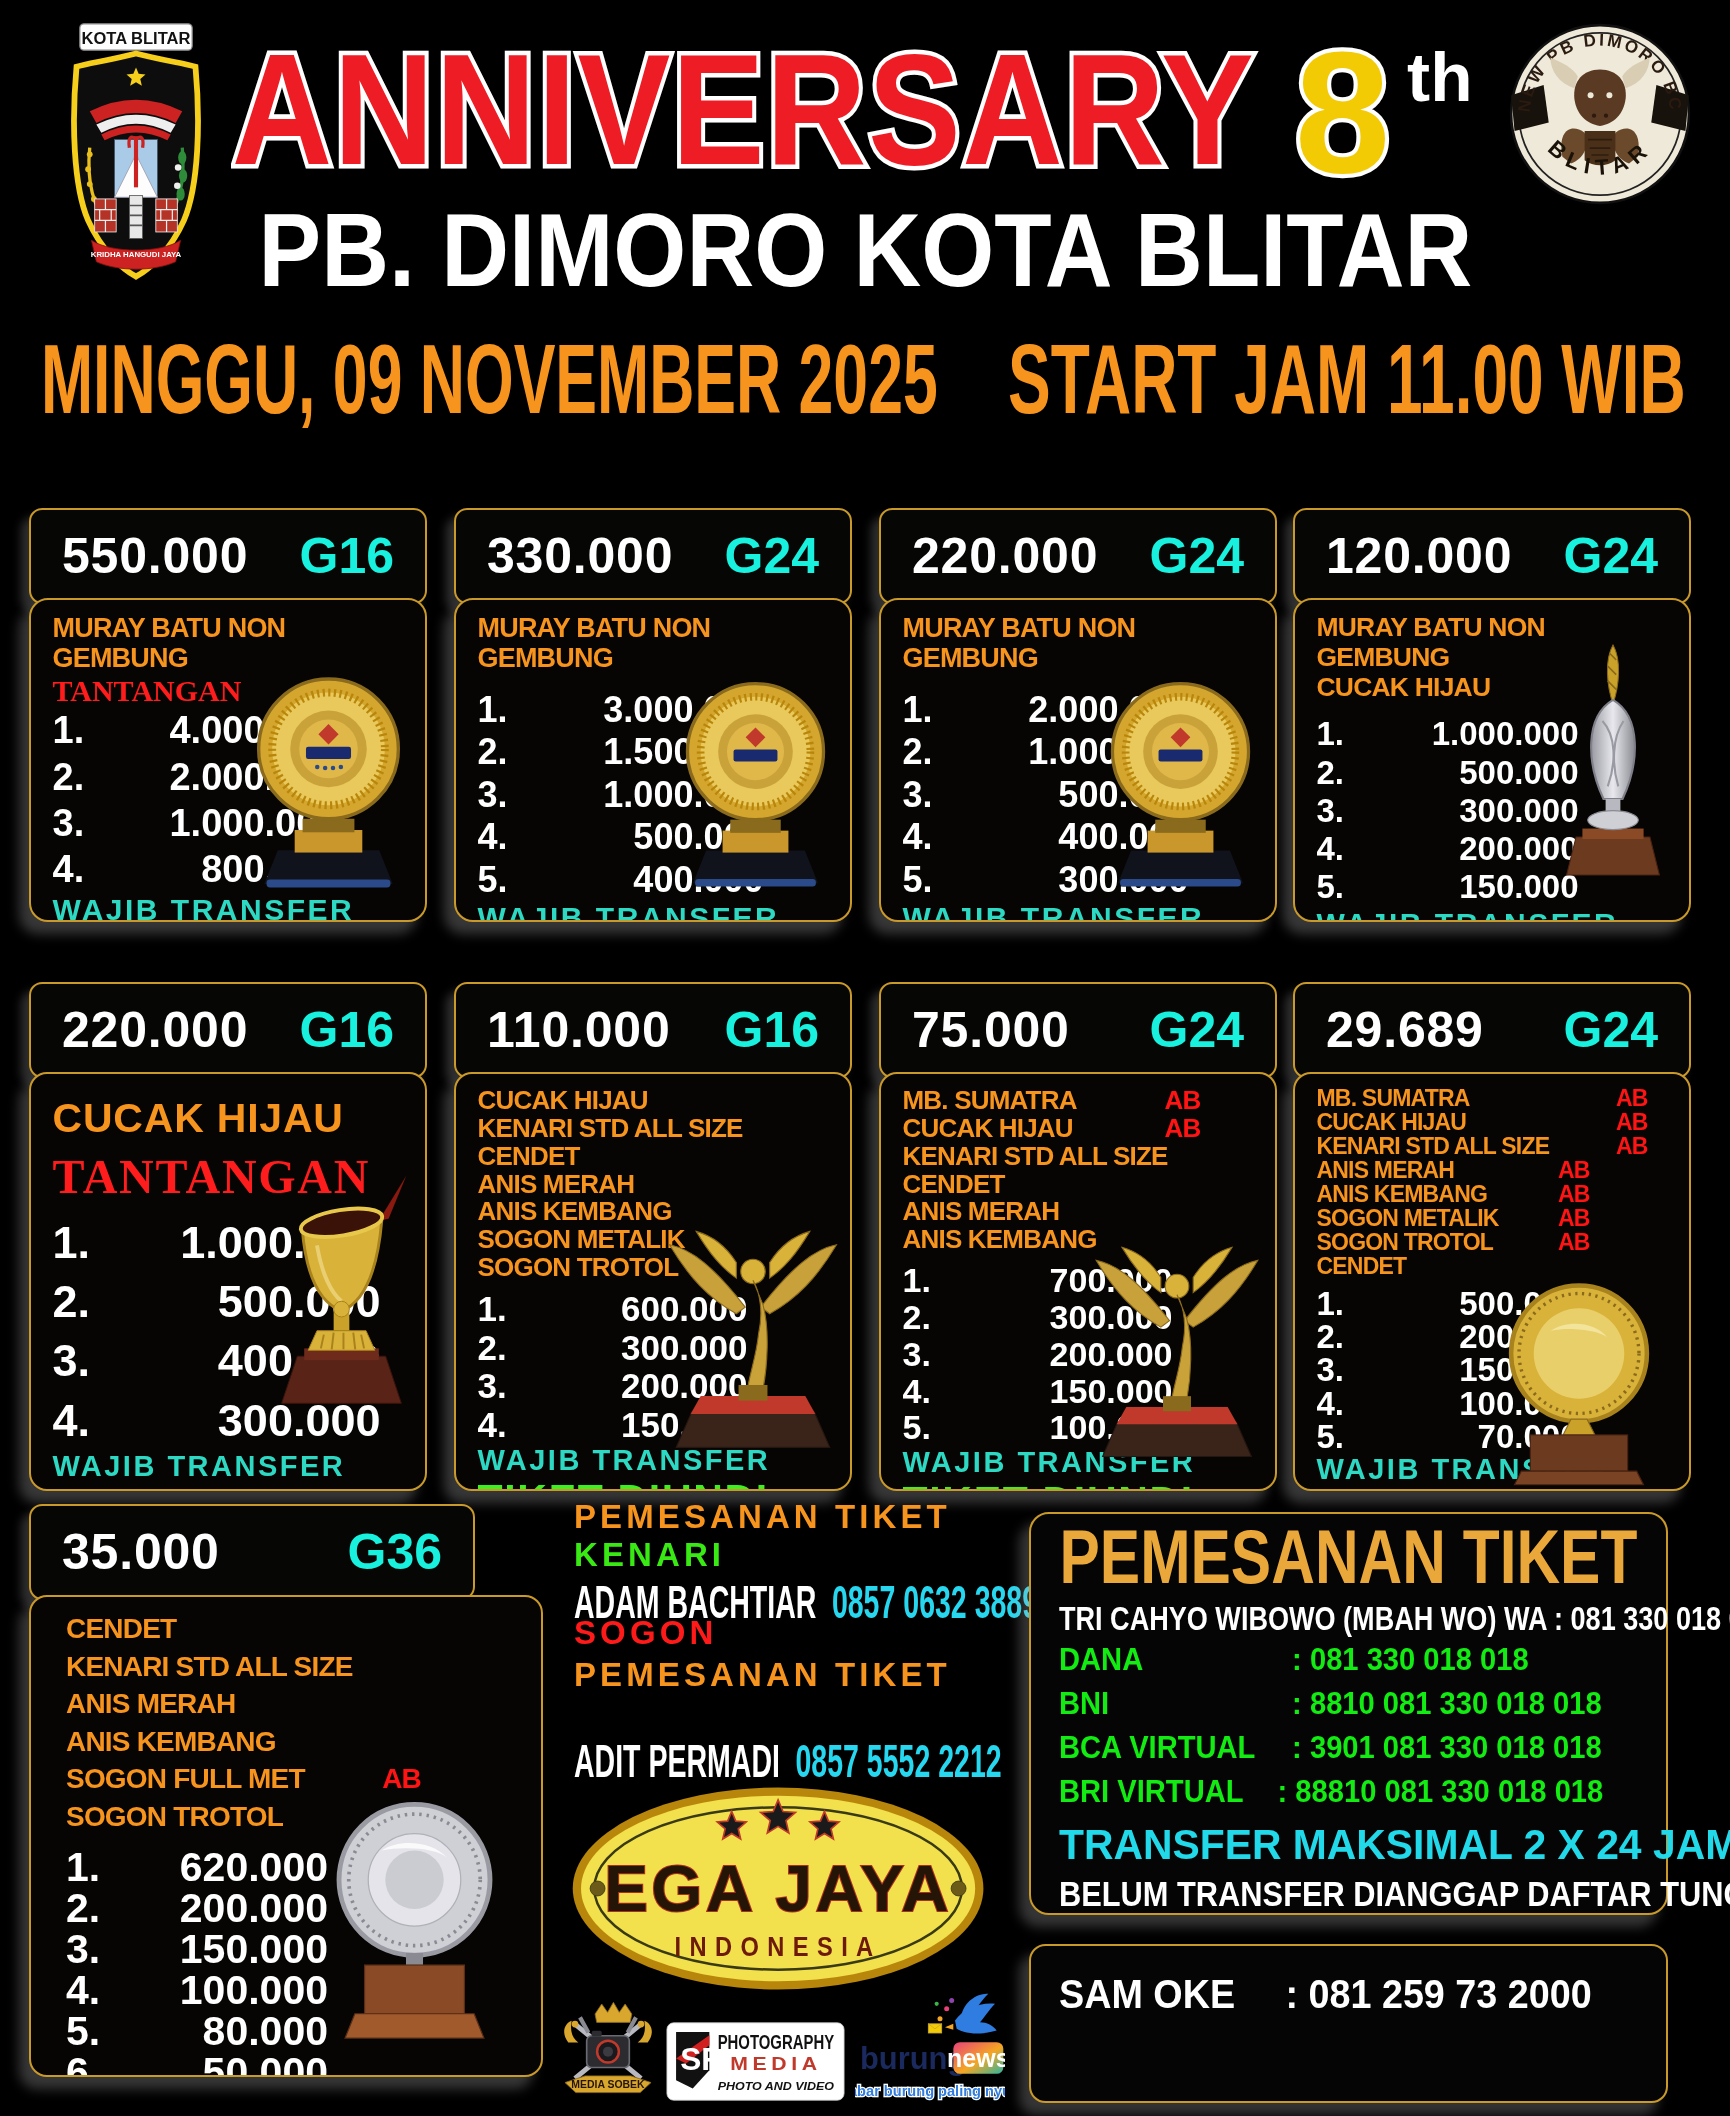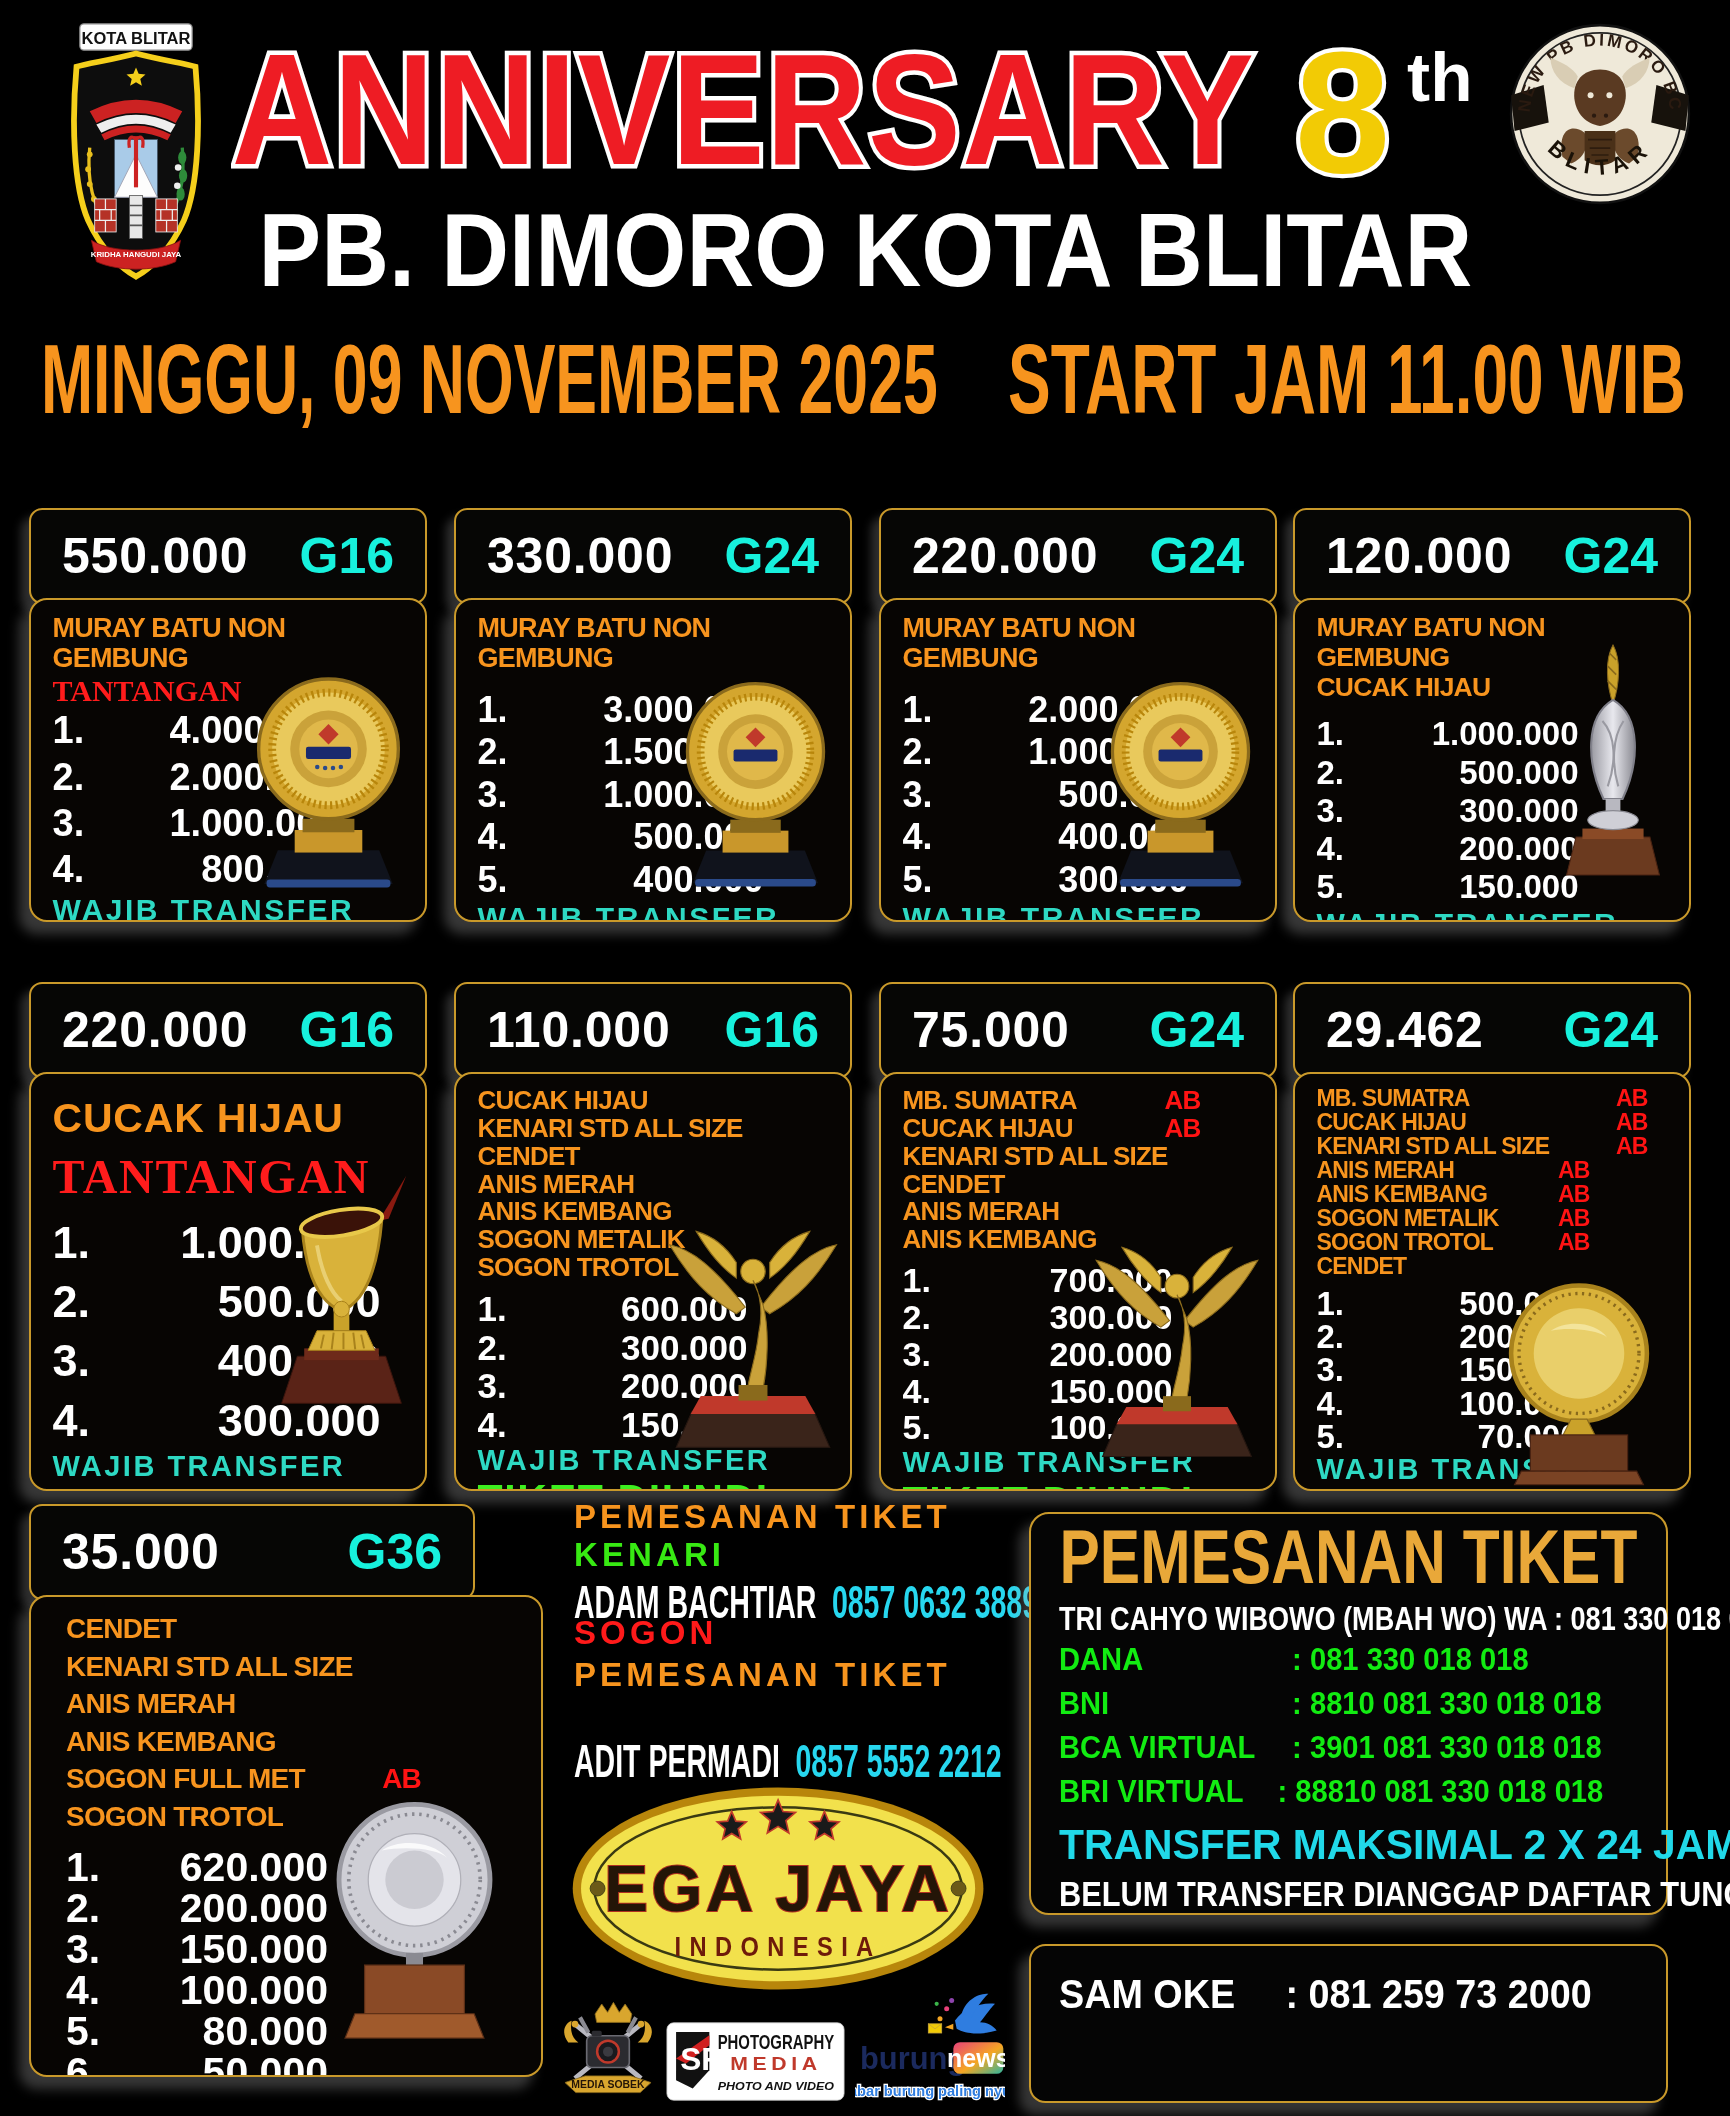--- a/index.html
+++ b/index.html
@@ -21,21 +21,21 @@
   .challenge{font-weight:bold;color:#ff1c1c;font-family:Liberation Serif, serif;}
   .prow{display:flex;font-weight:bold;color:#fff;}
   .pnum{width:55px;}
   .pamt{text-align:right;width:231px;}
   .foot{margin-top:auto;}
   .wajib{color:#2ed9c3;font-weight:bold;letter-spacing:2.5px;}
   .tiket{color:#3df01f;font-weight:bold;letter-spacing:1.7px;}
   .trophy{position:absolute;}
 
   .x0{left:29px;} .x1{left:454px;} .x2{left:879px;} .x3{left:1293px;}
-  .h-r1{top:508px;} .b-r1{top:598px;height:324px;}
+  .h-r1{top:508px;} .b-r1{top:598px;height:324px;border-radius:19px;}
   .h-r2{top:982px;} .b-r2{top:1072px;height:419px;}
   .h-r3{top:1504px;width:446px;} .b-r3{top:1595px;height:482px;width:514px;padding-left:35px;}
 
   .r1 .sp{font-size:27px;line-height:1.12;}
   .r1 .challenge{font-size:30px;line-height:1.12;}
   .c0 .prow{font-size:38px;line-height:1.22;}
   .c1 .prow,.c2 .prow{font-size:36px;line-height:1.18;}
   .c3 .sp{font-size:26.5px;}
   .c3 .prow{font-size:33px;line-height:1.16;}
   .c3 .pamt{width:207px;}
@@ -542,21 +542,21 @@
     <path d="M85,74 C92,86 94,104 90,122 C88,142 82,158 80,172 L94,172 C98,150 100,118 94,96 Z" fill="#caa23a" stroke="#8a6a1c"></path>
     <rect x="72" y="168" width="26" height="14" fill="#8a6a1c"></rect>
   </svg>
   <div class="foot">
     <div class="wajib">WAJIB TRANSFER</div>
     <div class="tiket">TIKET DIUNDI</div>
   </div>
 </div>
 
 <div class="card-header x3 h-r2">
-  <span class="price">29.462</span>
+  <span class="price">29.689</span>
   <span class="grade">G24</span>
 </div>
 <div class="card-body x3 b-r2 r2 c7">
   <div class="sp" style="width:331px">
       <span>MB. SUMATRA</span>
       <span class="ab">AB</span>
     </div>
   <div class="sp" style="width:331px">
       <span>CUCAK HIJAU</span>
       <span class="ab">AB</span>

